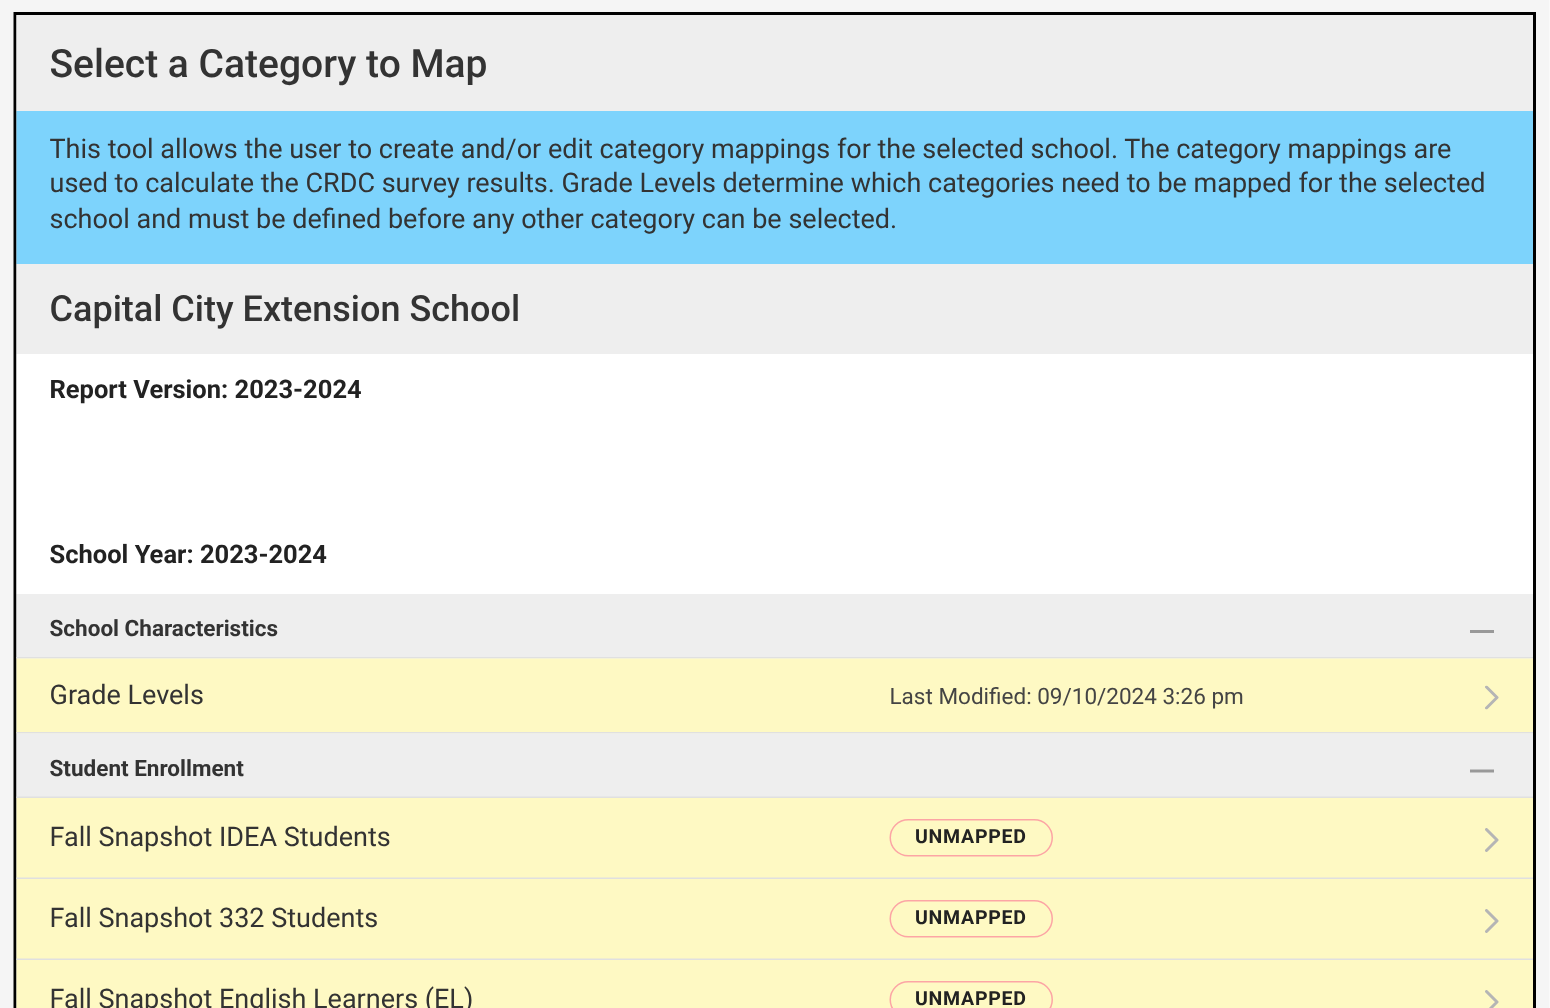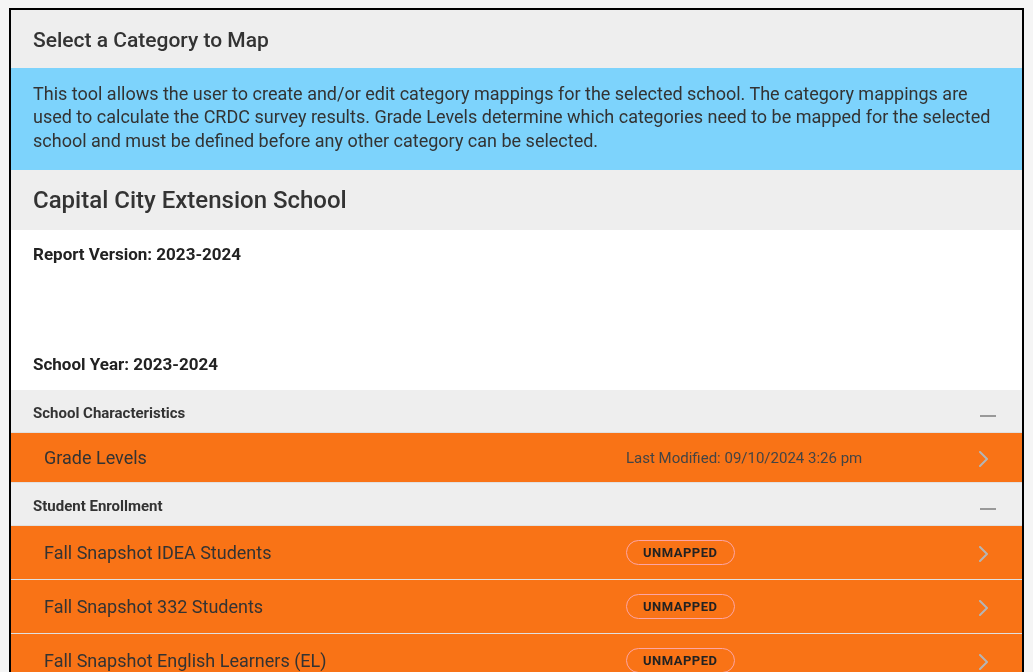--- a/index.html
+++ b/index.html
@@ -16,21 +16,21 @@
       position: relative;
       min-height: 656px;
       display: flex;
       flex-direction: column;
     }
     .header {
       background: #eeeeee;
       padding: 18px 22px 16px 22px;
     }
     .header h1 {
-      font-size: 21px;
+      font-size: 26px;
       font-weight: 500;
       color: #333;
     }
     .description {
       padding: 14px 22px 18px 22px;
       font-size: 18px;
       line-height: 1.3;
       color: #333;
       background: #7dd3fc;
     }
@@ -70,25 +70,24 @@
     }
     .collapse-icon {
       font-size: 22px;
       color: #888;
       line-height: 1;
       padding-right: 4px;
     }
     .row {
       display: flex;
       align-items: center;
-      padding: 14px 33px;
+      padding: 14px 22px;
       border-bottom: 1px solid #e0e0e0;
-      background: #f97316;
+      background: #fef9c3;
       cursor: pointer;
-      gap: 22px;
     }
     .row .label {
       font-size: 18px;
       color: #333;
       flex: 0 0 auto;
       width: 560px;
     }
     .row .mid {
       flex: 1 1 auto;
       display: flex;

